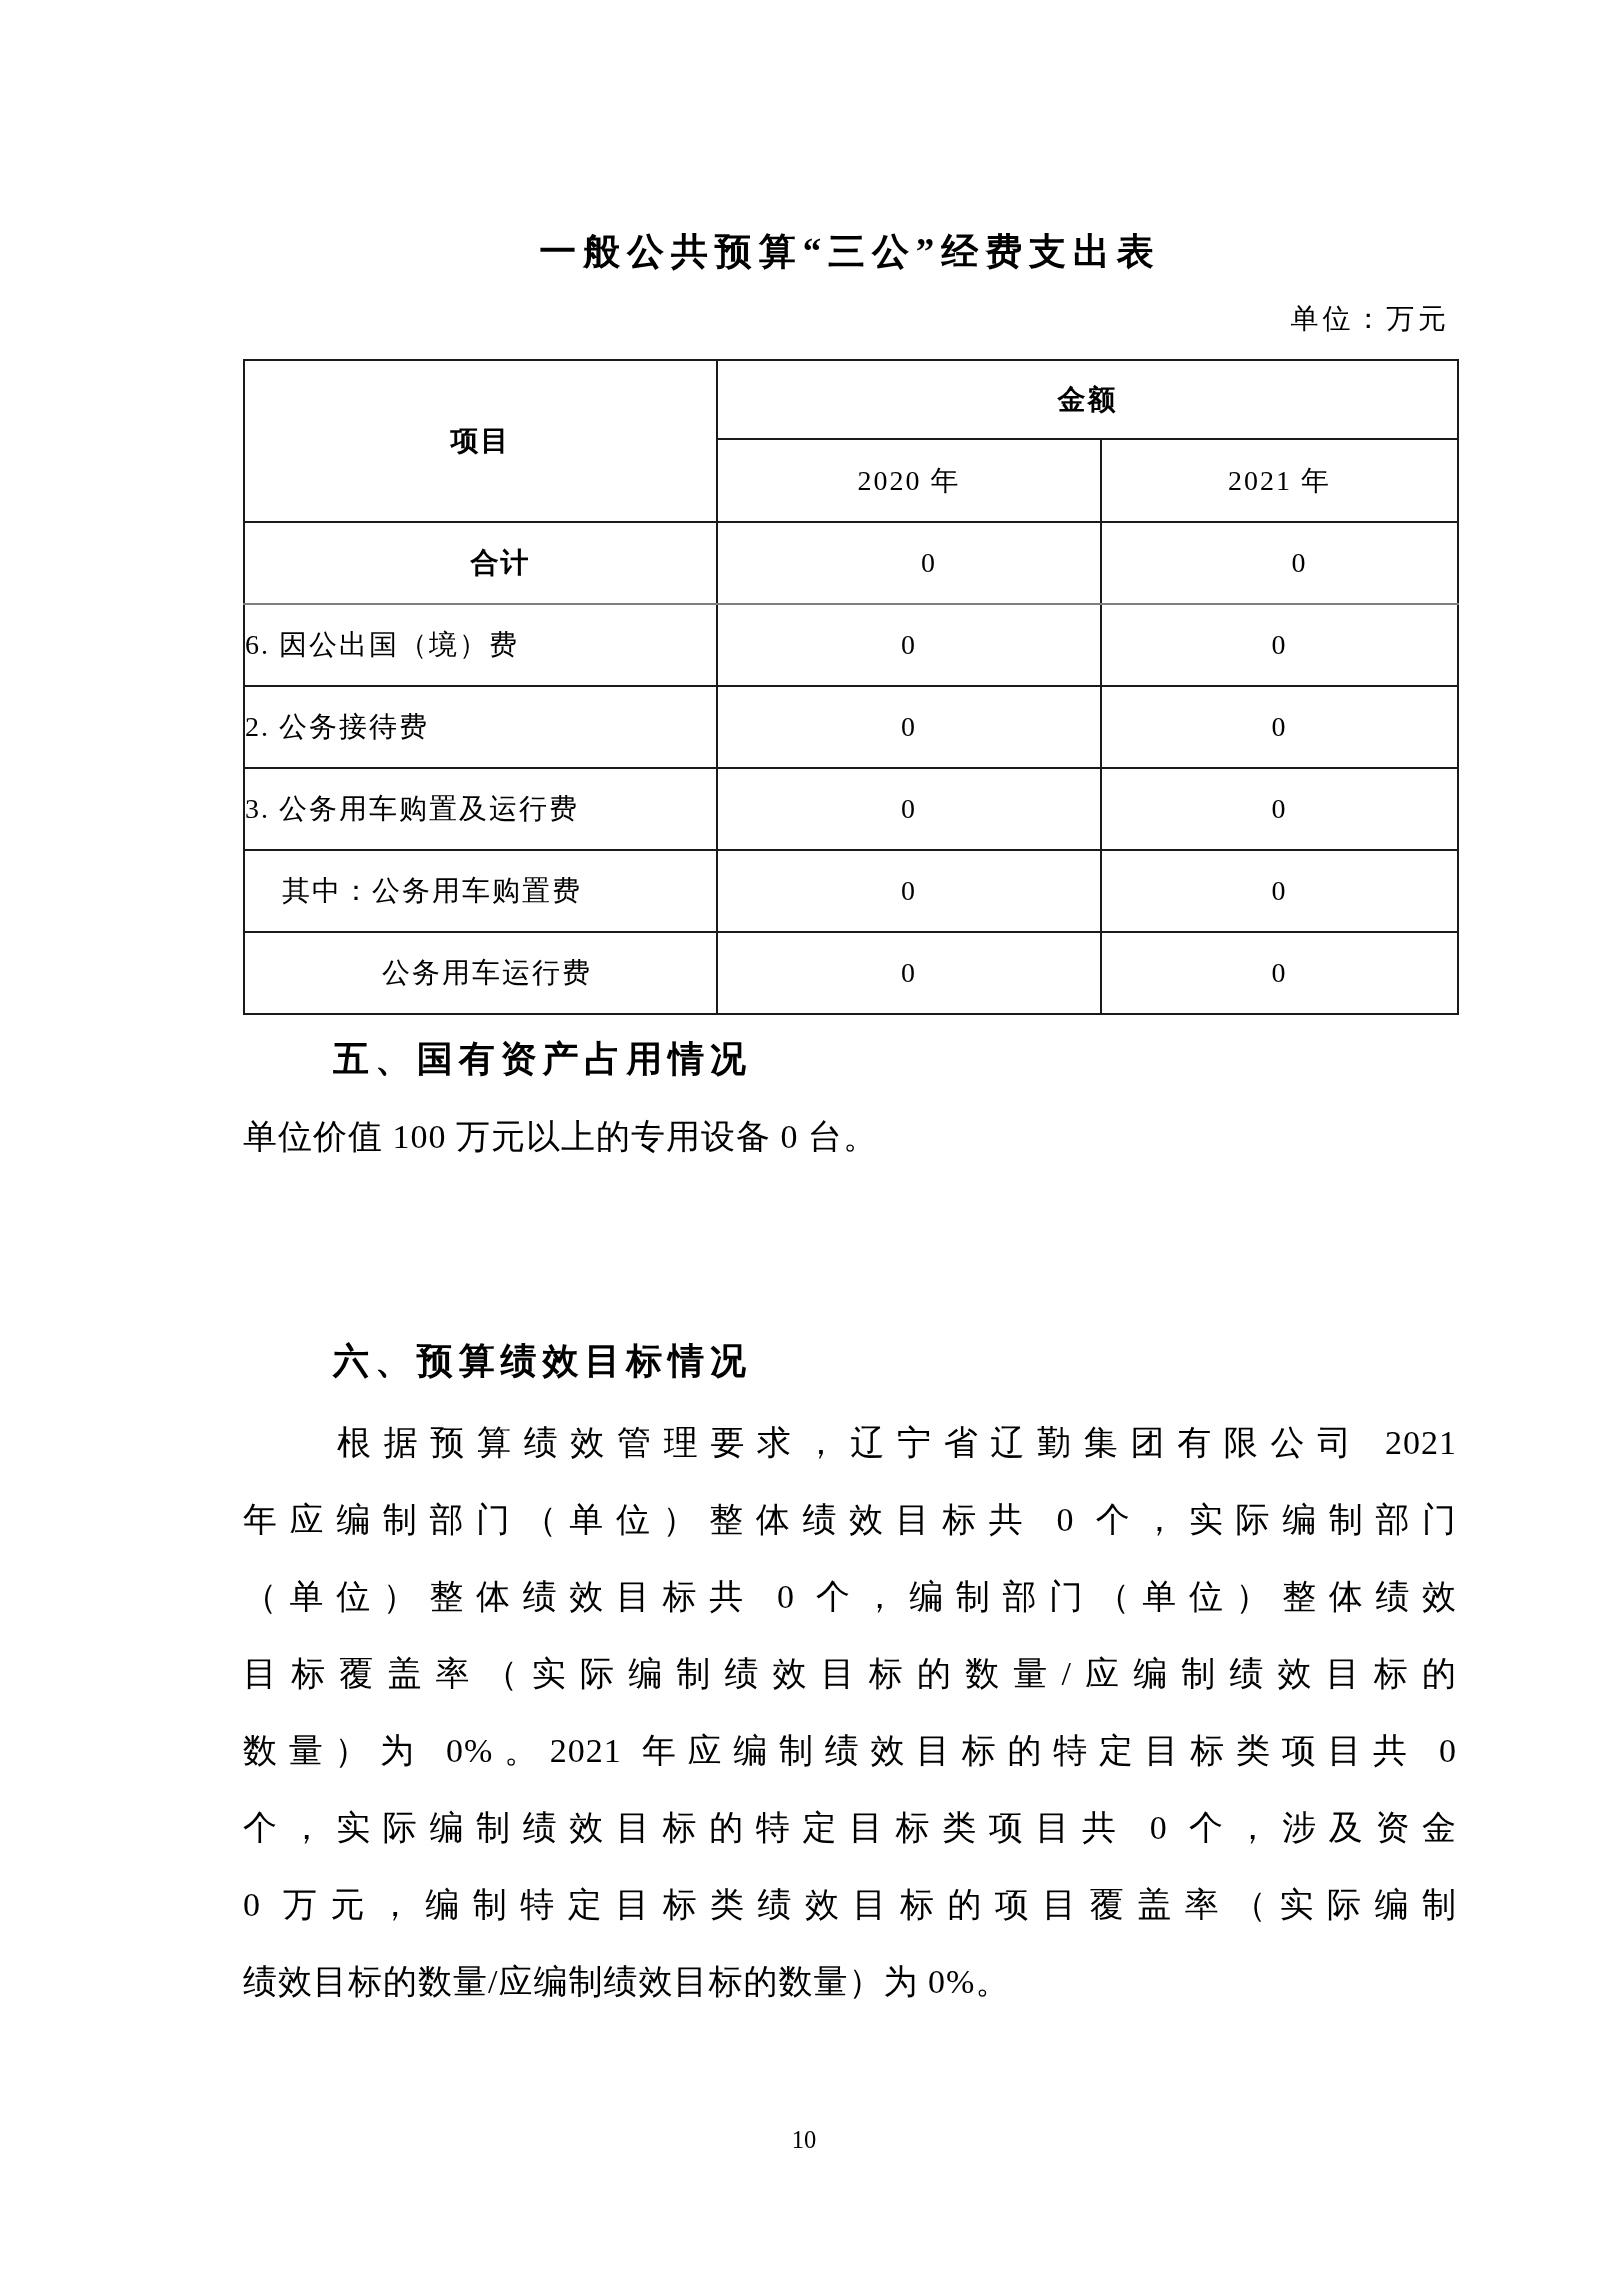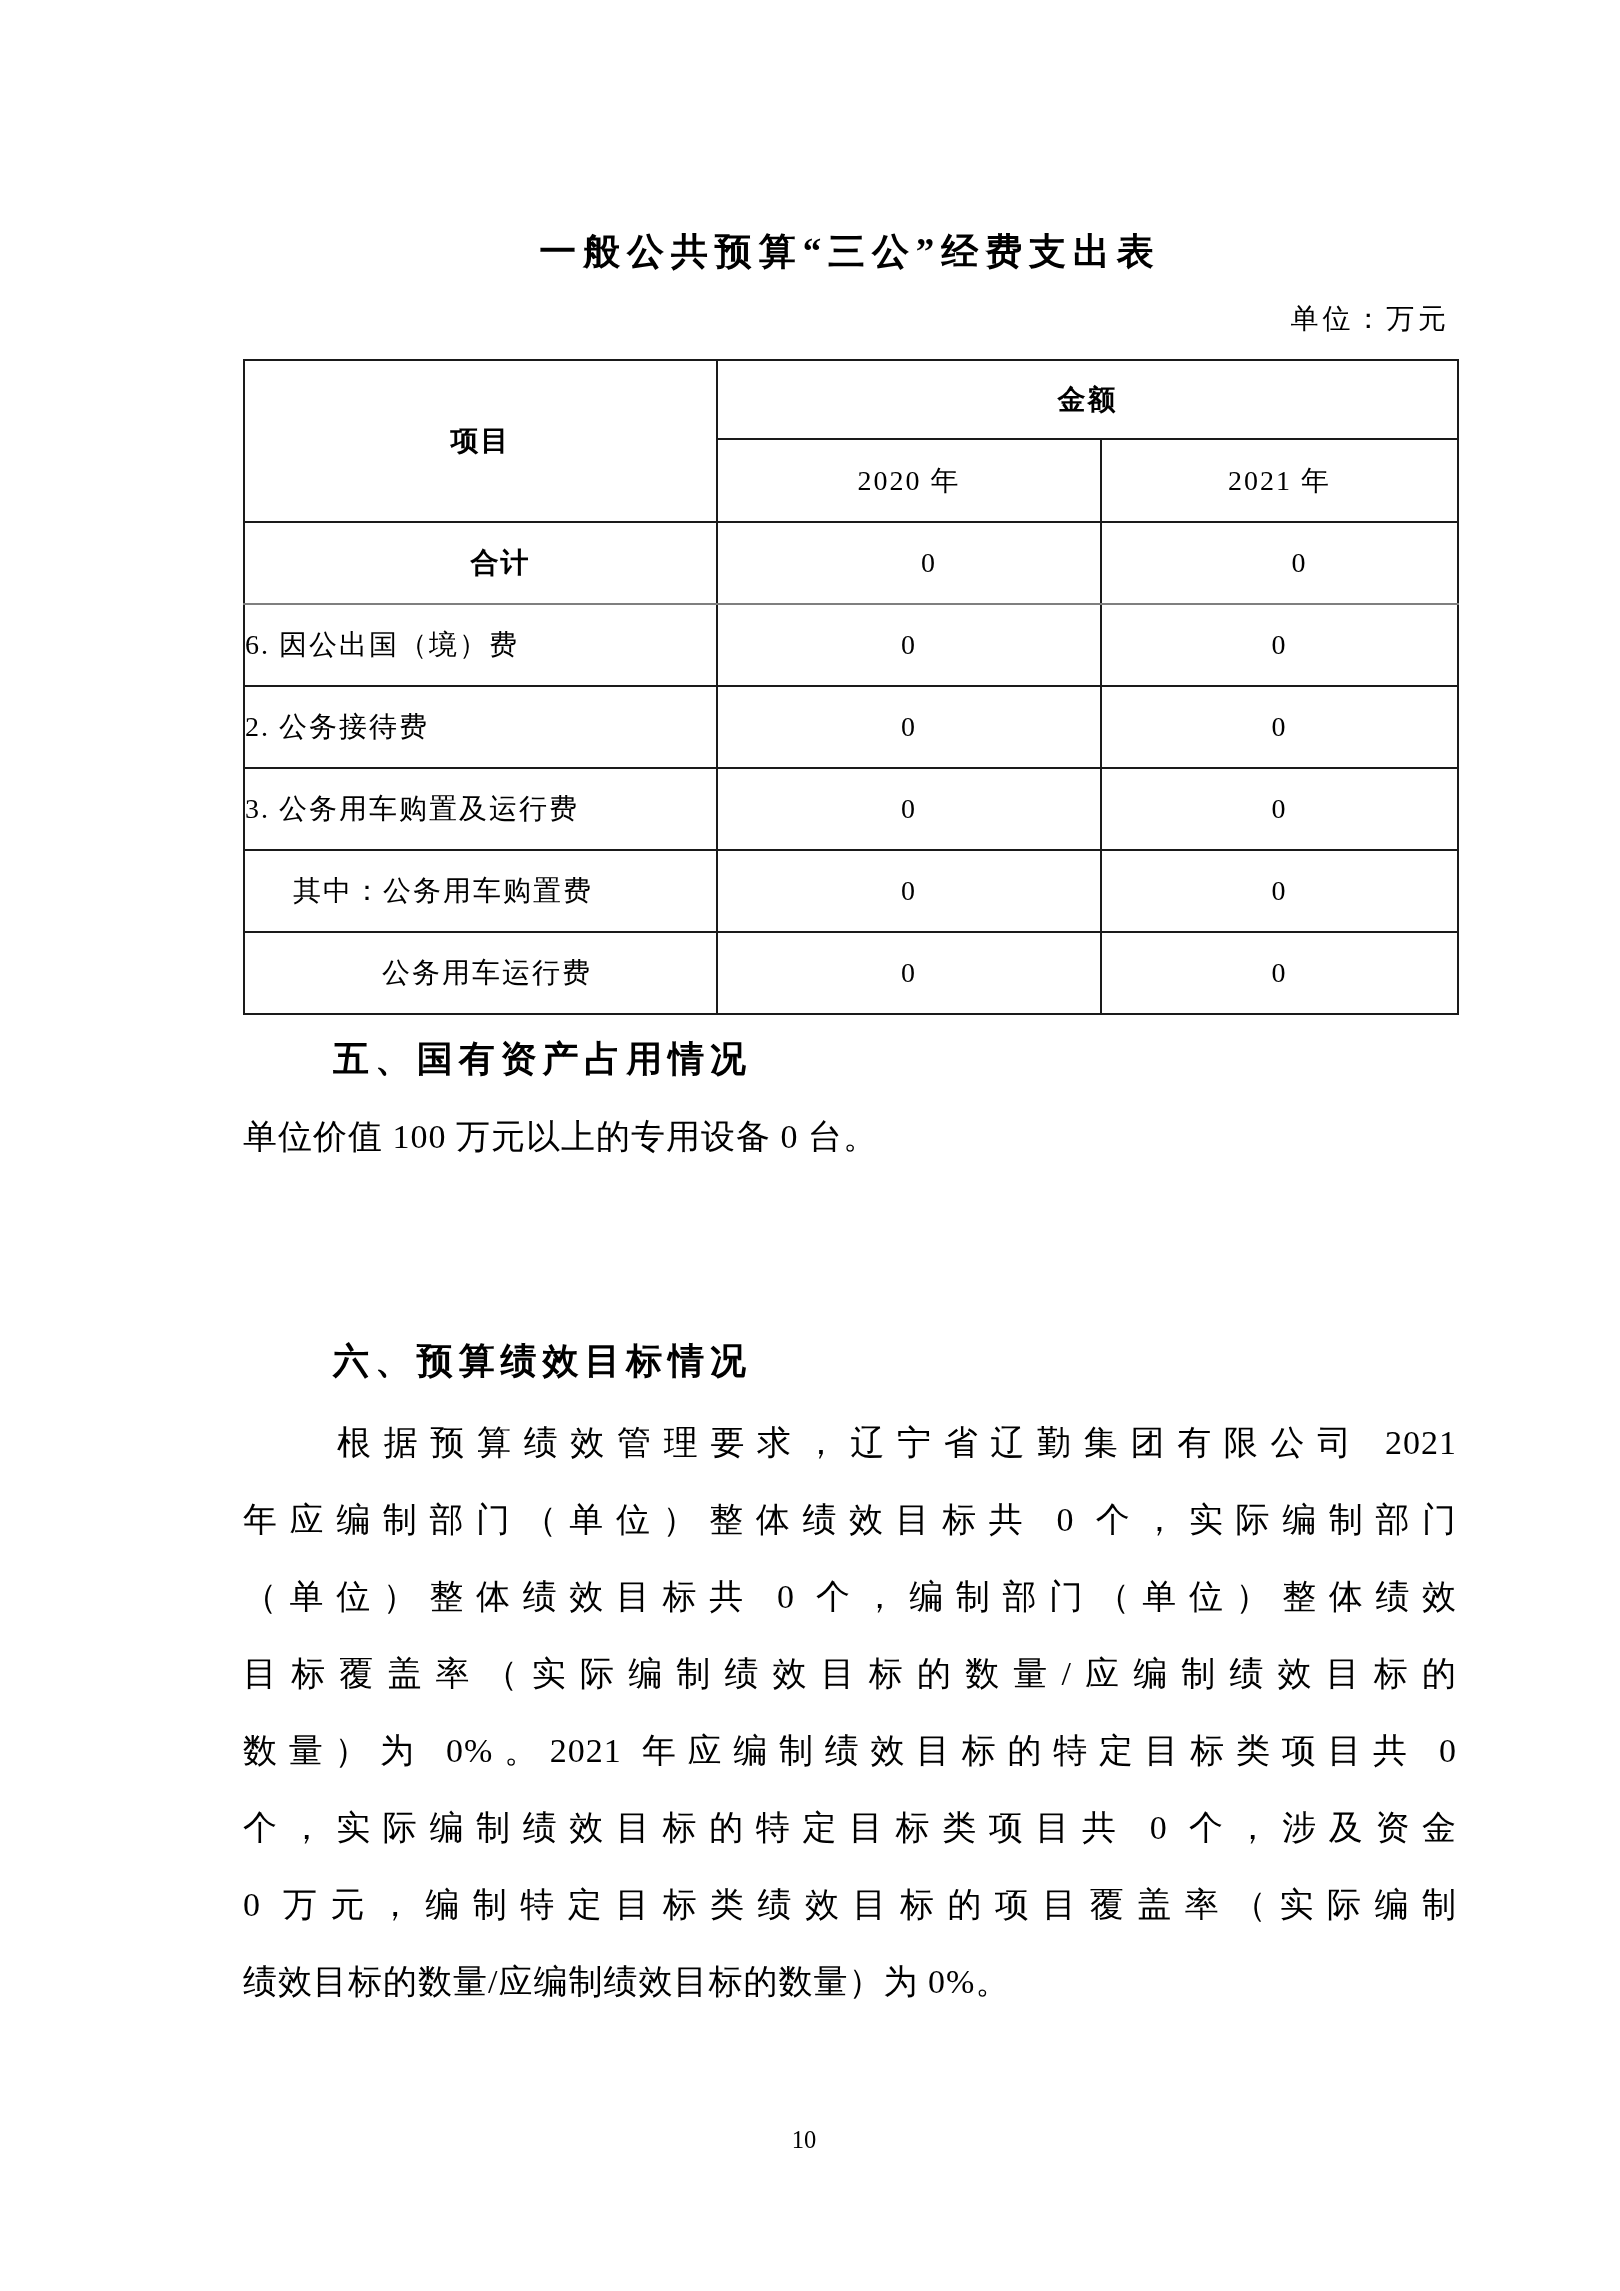--- a/index.html
+++ b/index.html
@@ -67,21 +67,21 @@
   table.expense tr.h2 td { height: 81px; }
   table.expense tr.body-row td { height: 80px; }
 
   td.h-item, td.h-amount {
     font-weight: bold;
     text-align: center;
     font-size: 29px;
   }
   td.h-year { text-align: center; }
   td.row-label { text-align: left; padding-left: 9.8px; }
-  td.row-label.indent1 { padding-left: 48px; }
+  td.row-label.indent1 { padding-left: 37px; }
   td.row-label.indent2 { padding-left: 137px; }
   td.total-label {
     text-align: center;
     font-weight: bold;
     font-size: 29px;
   }
   td.val { text-align: center; }
   tr.total-row td { border-bottom: 2.9px solid #7f7f7f; padding-left: 40px; }
 
   

